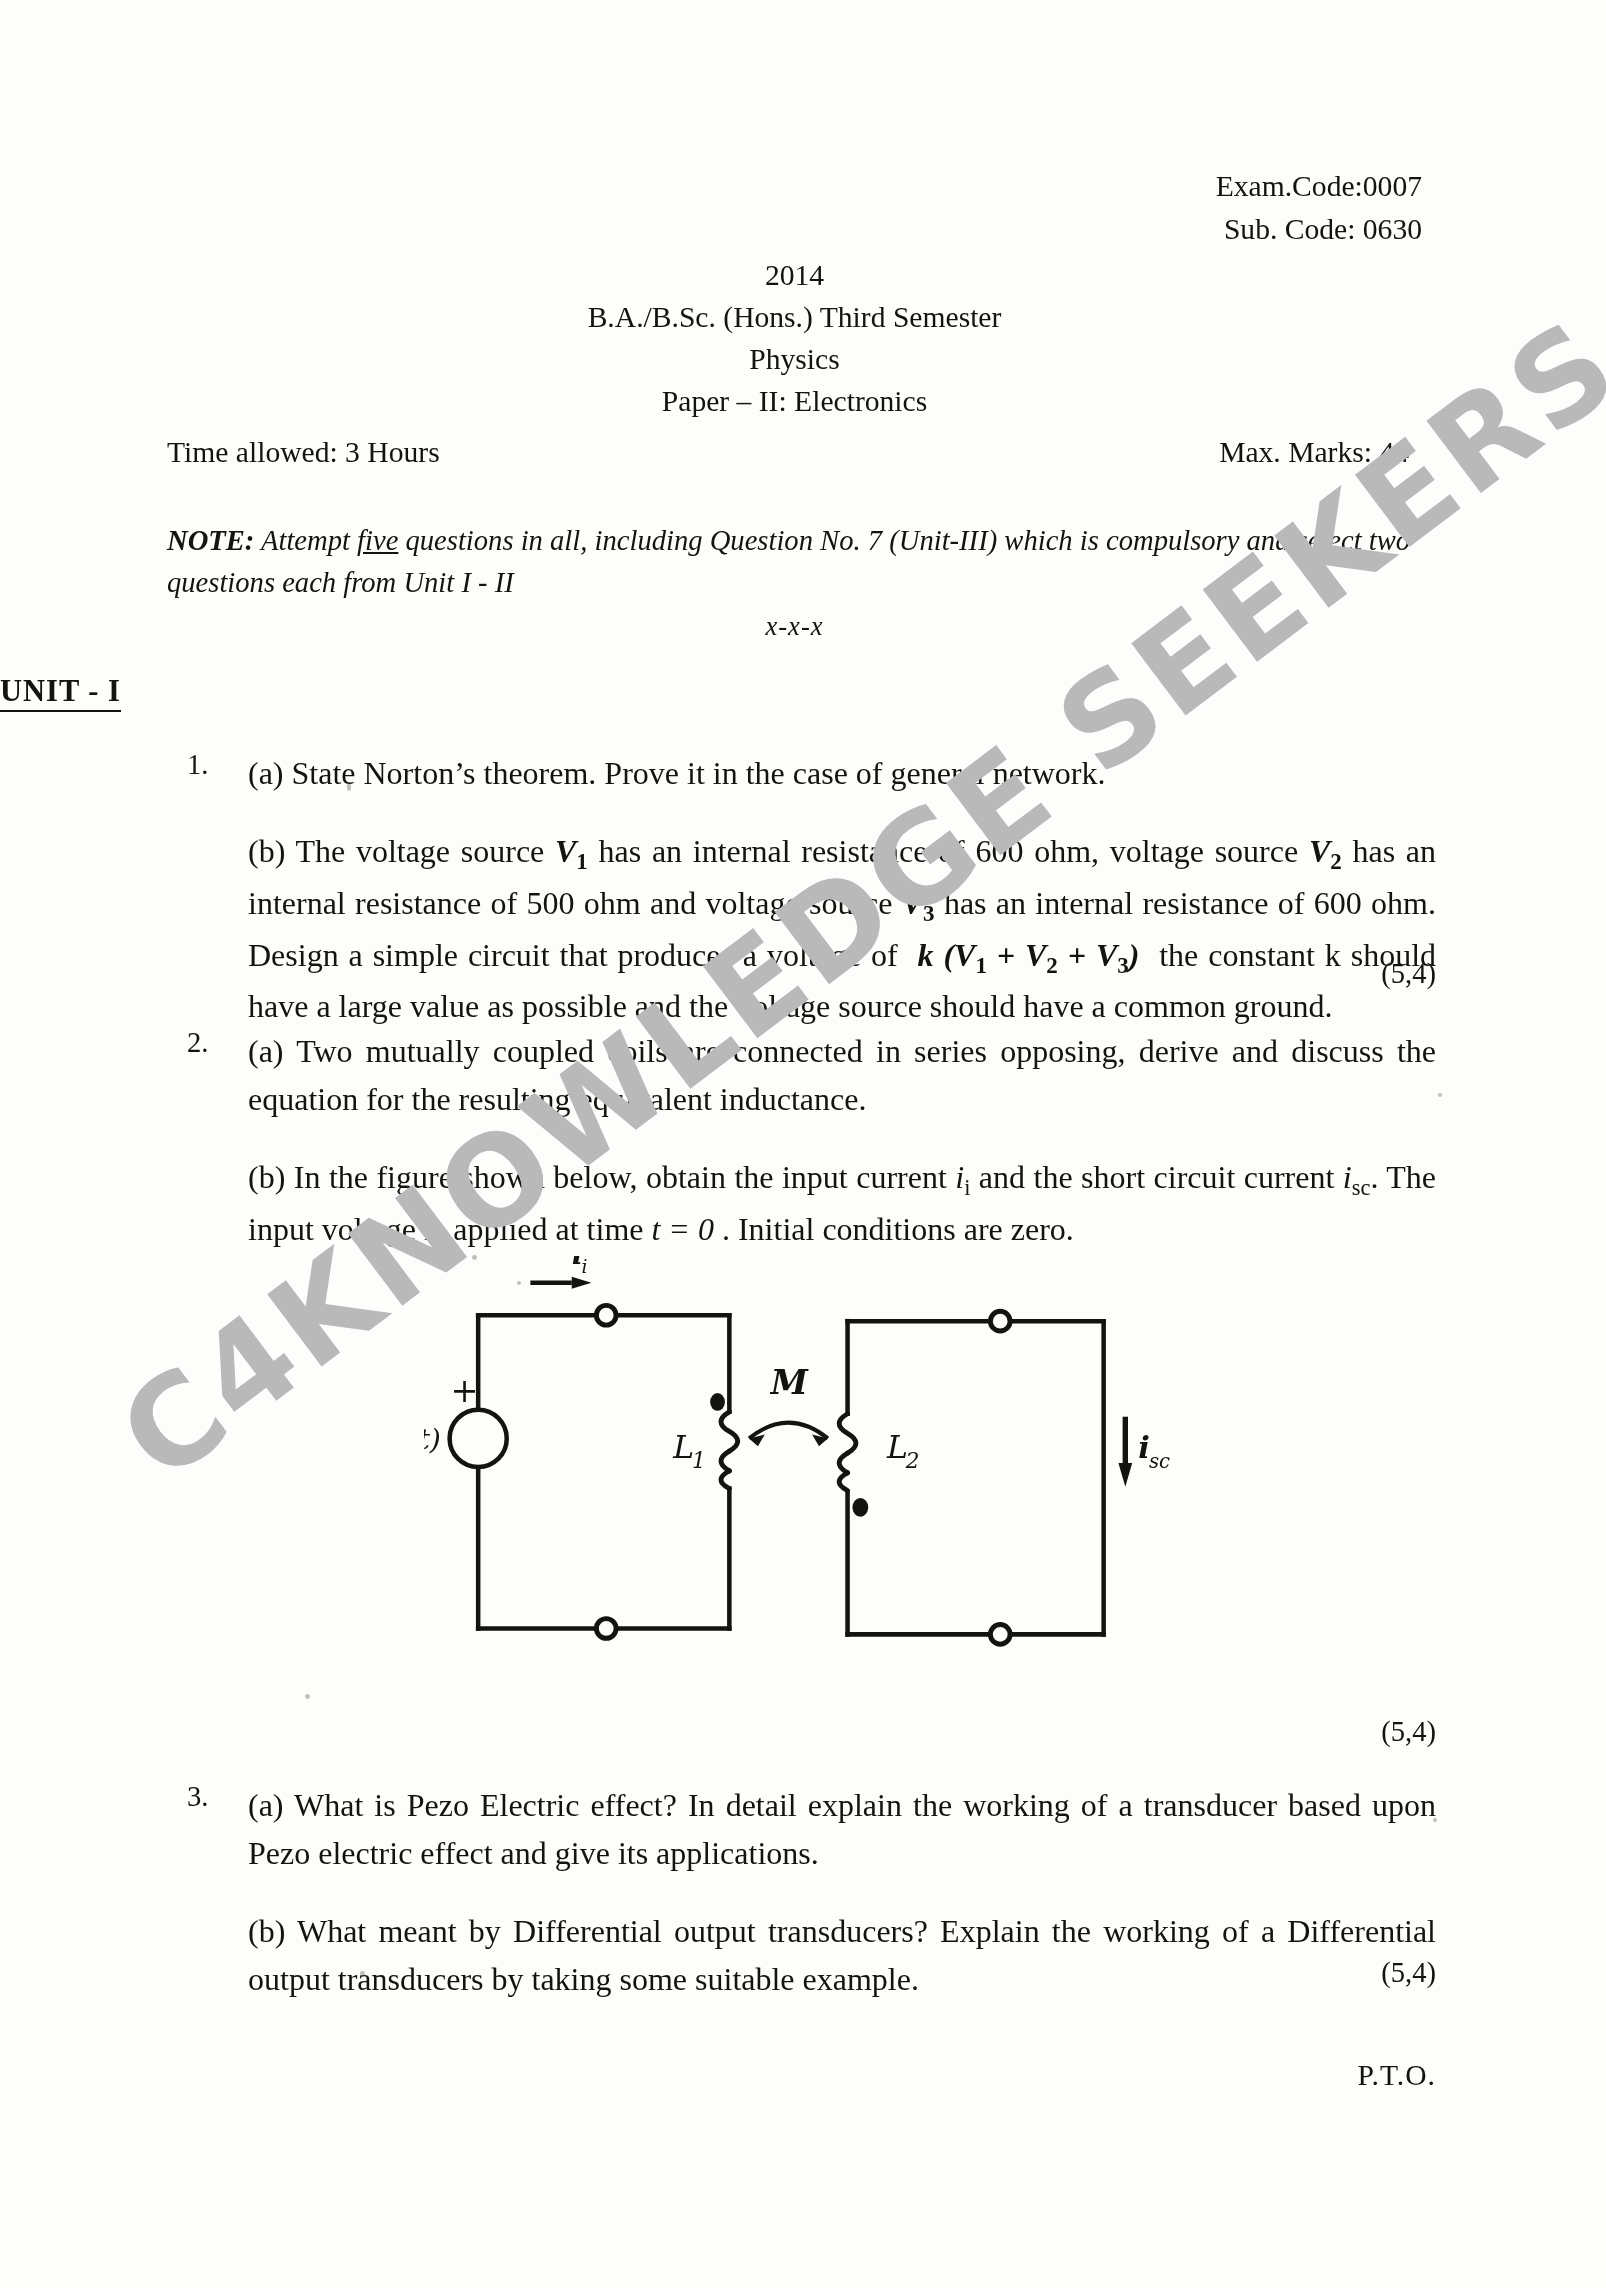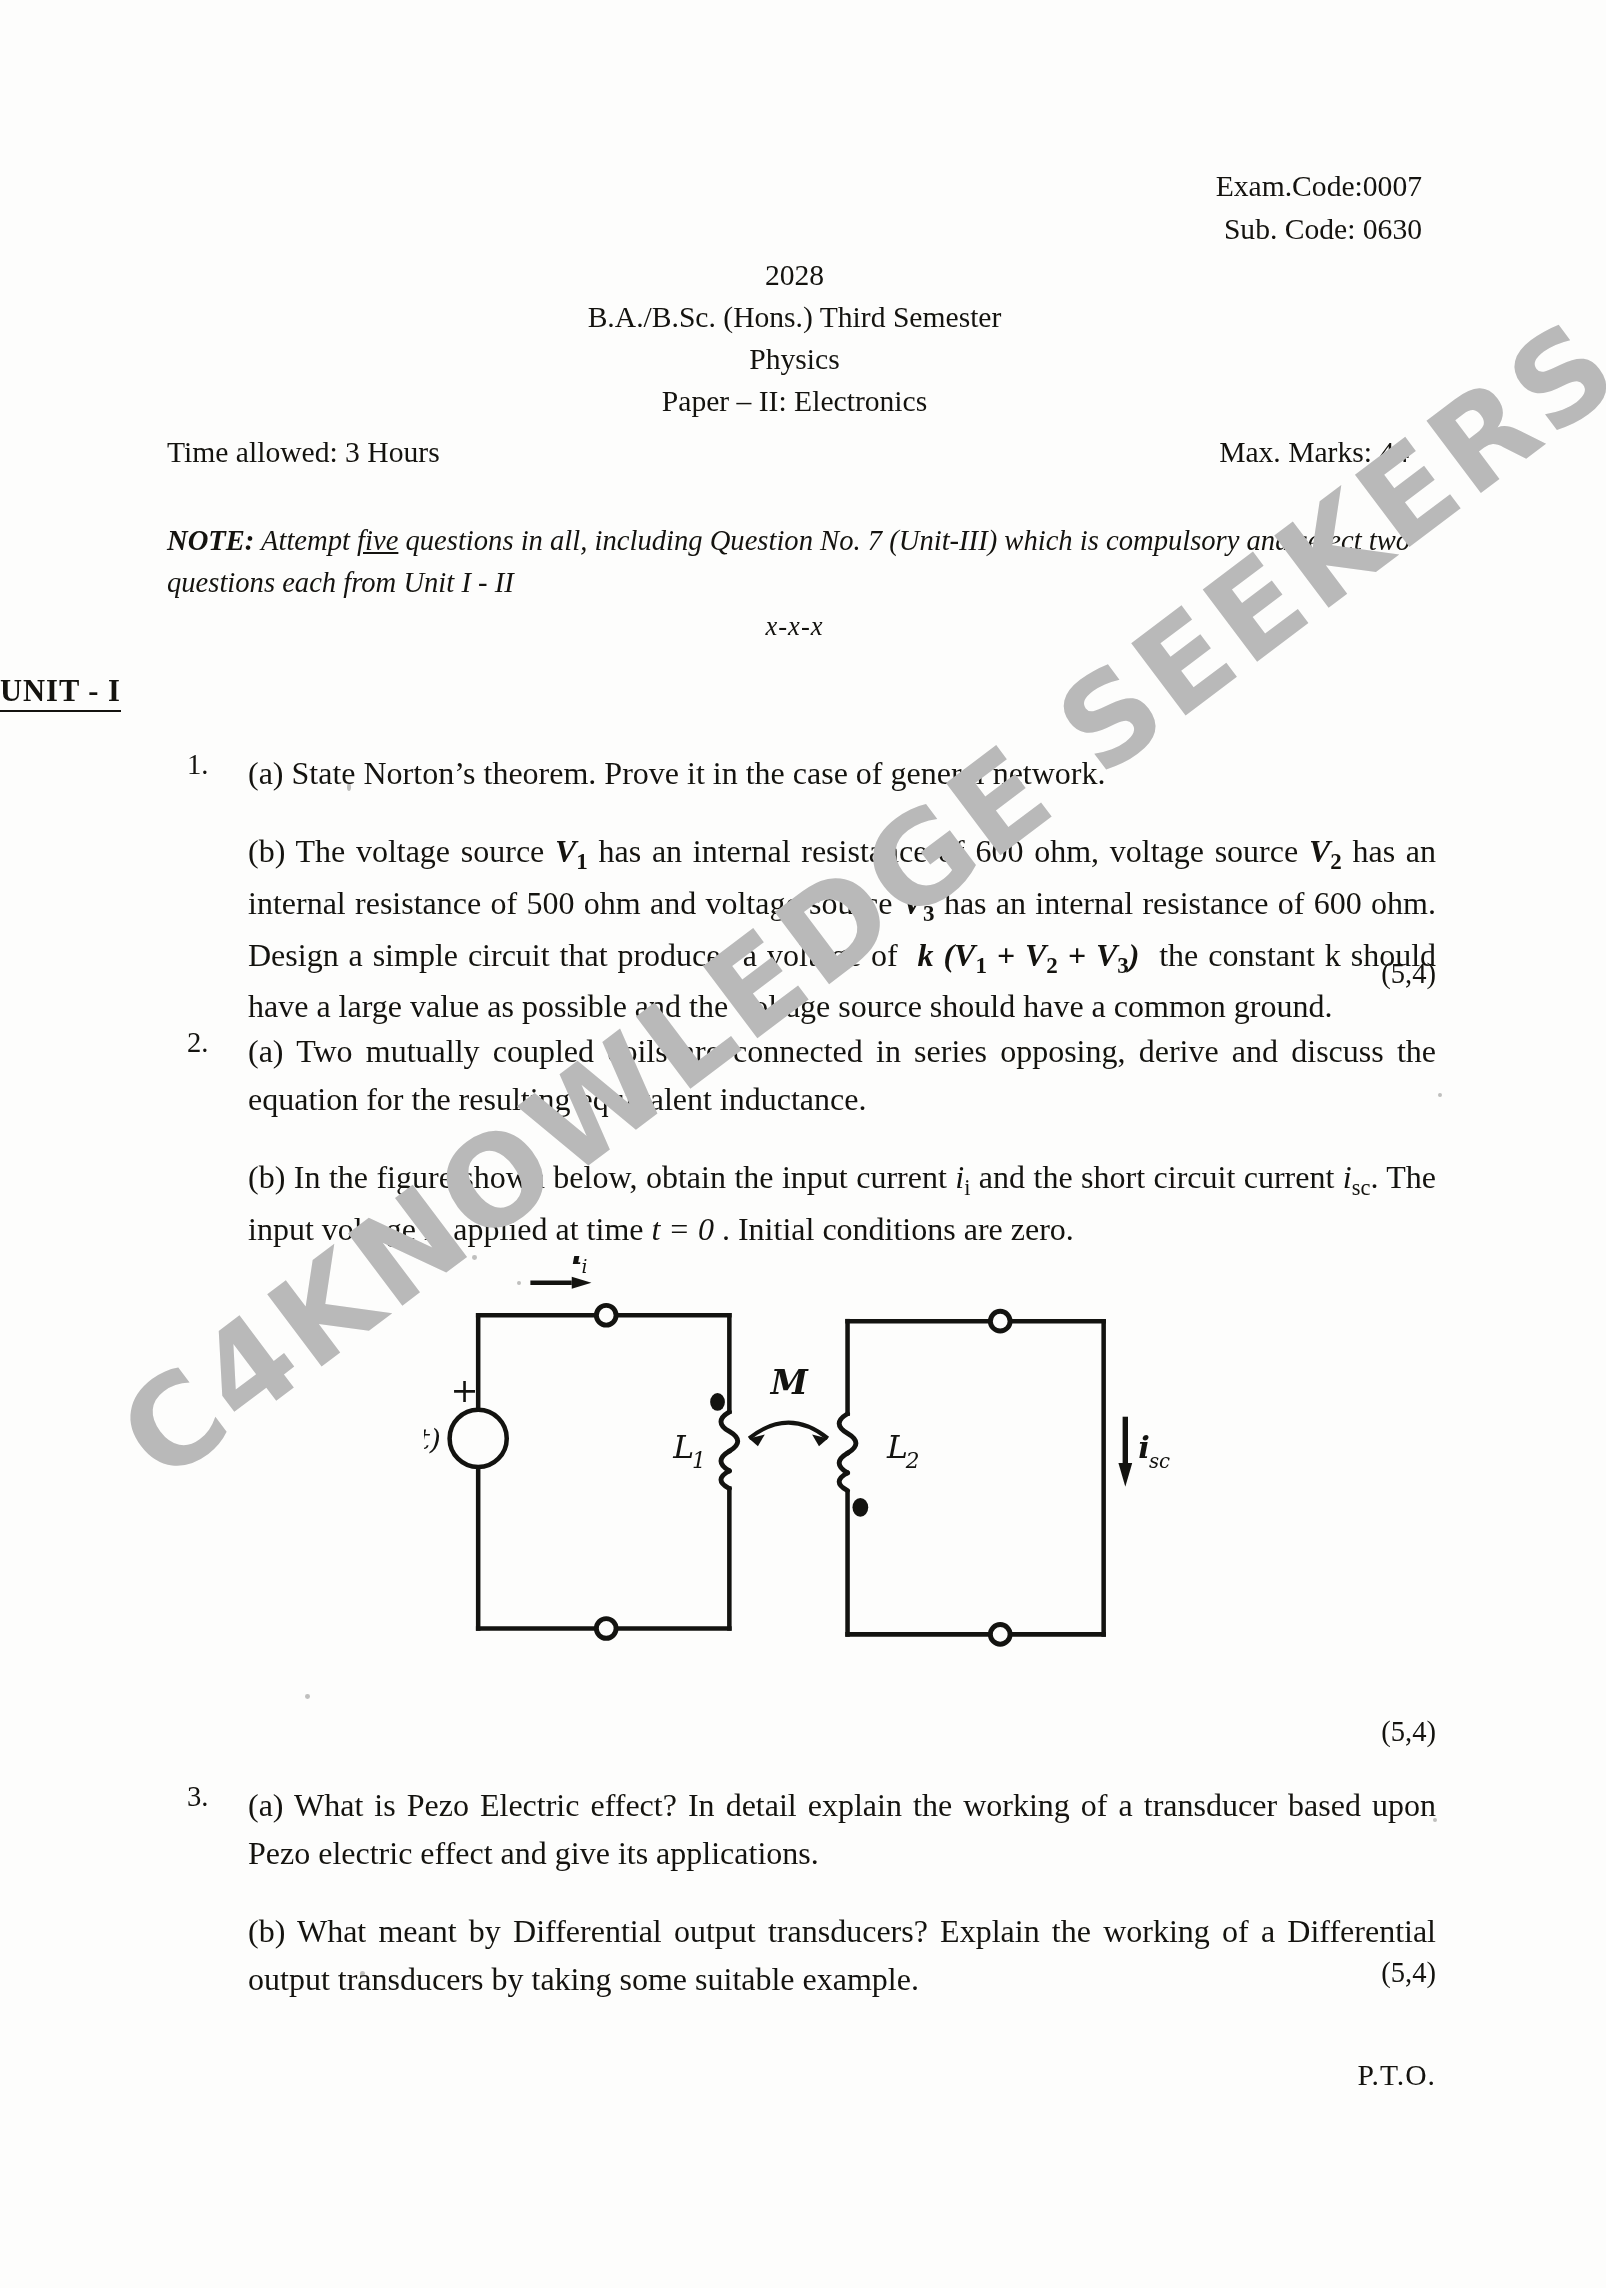--- a/index.html
+++ b/index.html
@@ -161,21 +161,21 @@
   <div class="watermark">C4KNOWLEDGE SEEKERS</div>
 
   <div class="sheet">
 
     <div class="codes">
       <div>Exam.Code:0007</div>
       <div>Sub. Code: 0630</div>
     </div>
 
     <div class="center-head">
-      <span class="yr">2028</span>
+      <span class="yr">2014</span>
       <span class="yr">B.A./B.Sc. (Hons.) Third Semester</span>
       <span class="yr">Physics</span>
       <span class="yr">Paper – II:  Electronics</span>
     </div>
 
     <div class="timerow">
       <span>Time allowed: 3 Hours</span>
       <span>Max. Marks: 44</span>
     </div>
 

